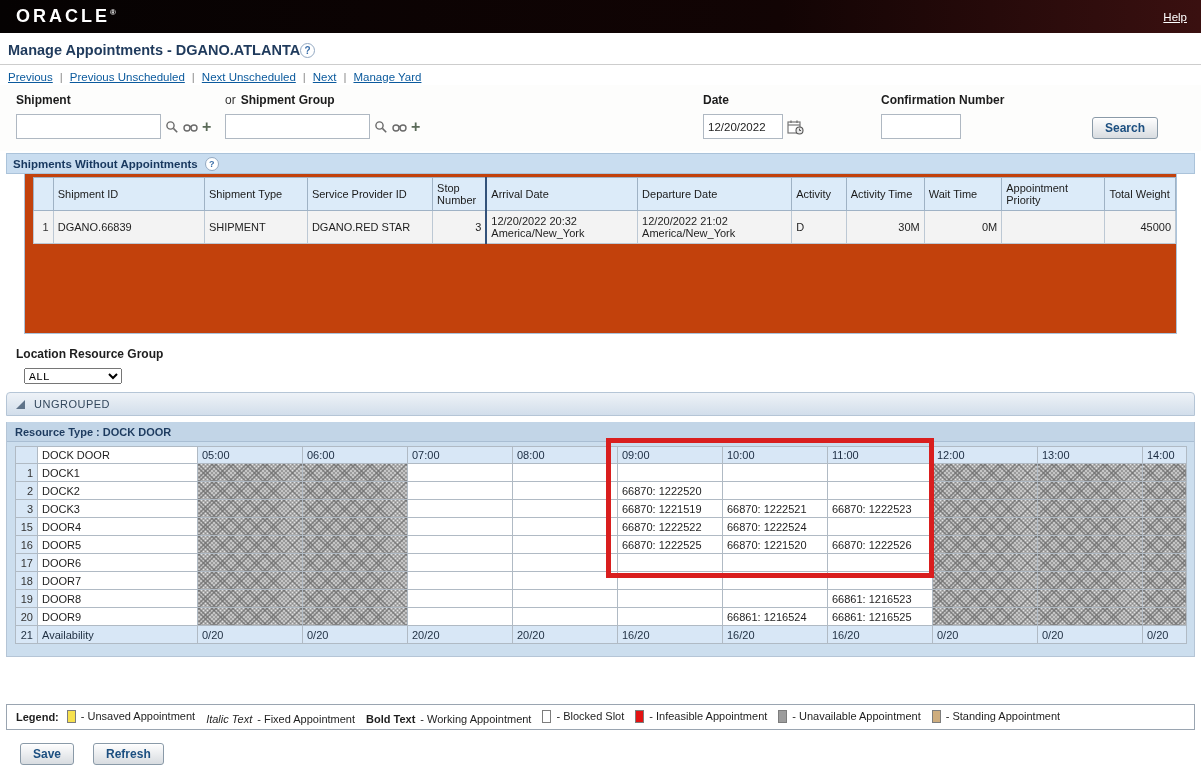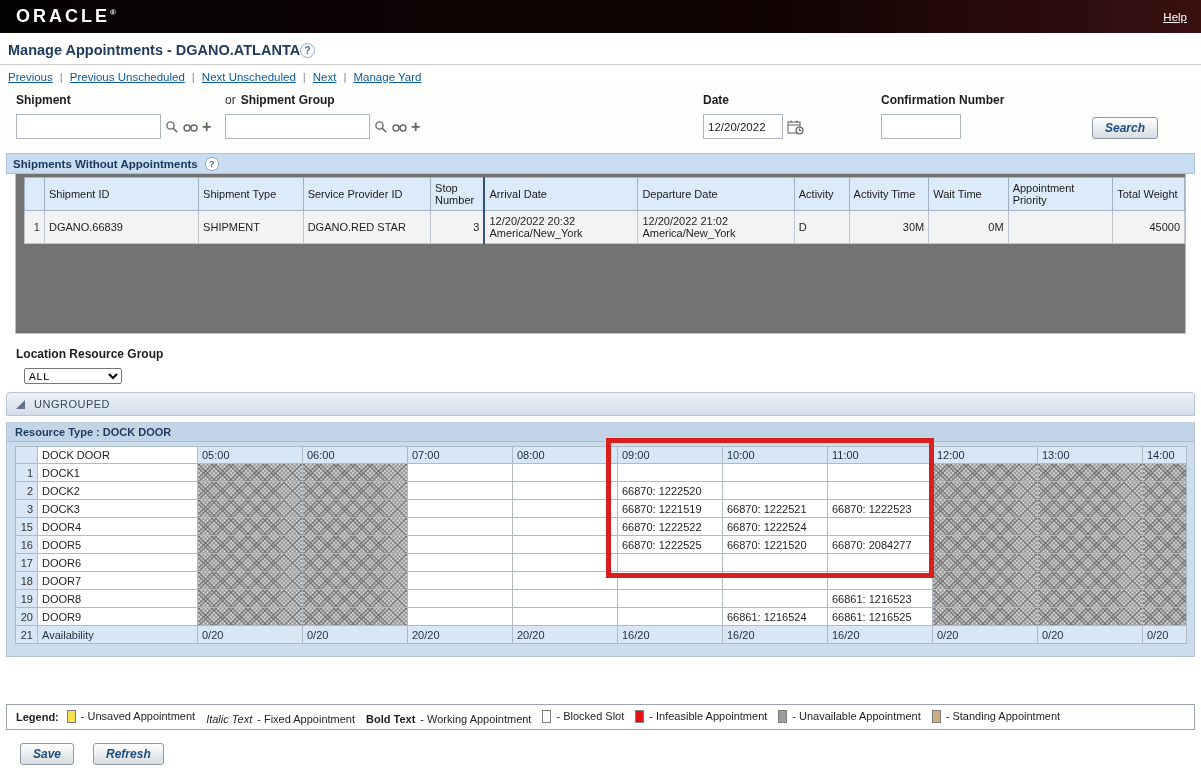--- a/index.html
+++ b/index.html
@@ -50,32 +50,32 @@
   .plus-ic { font-size:16px; font-weight:bold; color:#5a6a58; line-height:14px; cursor:pointer; }
   .col-shipment { width:209px; }
   .col-group { width:478px; }
   .col-date { width:178px; }
   .col-conf { width:180px;justify-content:center; }
   .col-search { flex:1; display:flex; justify-content:flex-end; padding-right:43px; align-self:flex-end; }
 
   .btn {
     font-family:"Liberation Sans",sans-serif; font-size:12px; font-weight:bold; color:#1c4f80;
     background:linear-gradient(#fefefe,#d8dce0); border:1px solid #8a9aa8; border-radius:3px;
-    padding:3px 12px; cursor:pointer; box-shadow:inset 0 1px 0 #fff;font-style:italic;
+    padding:3px 12px; cursor:pointer; box-shadow:inset 0 1px 0 #fff;
   }
 
   
   .section-bar {
     margin:2px 6px 0; height:21px; background:#c9ddf0; border:1px solid #abc3da;
     display:flex; align-items:center; gap:7px; padding-left:6px;
   }
   .section-title { color:#17375e; font-weight:bold; font-size:11.5px; }
   .qicon-sm { width:14px; height:14px; font-size:9px; }
   .shipments-box {
-    margin:0 15px; height:160px; background:#737373; border:1px solid #abc3da; border-top:none;
+    margin:0 24px; height:160px; background:#c2410c; border:1px solid #abc3da; border-top:none;
     padding:3px 0 0 8px; overflow:hidden;
   }
   table.datatable { border-collapse:collapse; table-layout:fixed; font-size:11px; }
   .datatable th {
     background:#dcebf9; border:1px solid #9fb2c5; font-weight:normal; color:#1a1a1a;
     text-align:left; padding:2px 4px; height:33px; vertical-align:middle; overflow:hidden;
   }
   .datatable td {
     background:#f3f3f3; border:1px solid #bcc8d4; padding:2px 4px; height:33px;
     vertical-align:middle; overflow:hidden;
@@ -388,21 +388,21 @@
           </tr>
           <tr>
             <td class="rownum">16</td>
             <td class="name">DOOR5</td>
             <td class="slot blocked"></td>
             <td class="slot blocked"></td>
             <td class="slot"></td>
             <td class="slot"></td>
             <td class="slot">66870: 1222525</td>
             <td class="slot">66870: 1221520</td>
-            <td class="slot">66870: 2084277</td>
+            <td class="slot">66870: 1222526</td>
             <td class="slot blocked"></td>
             <td class="slot blocked"></td>
             <td class="slot blocked"></td>
           </tr>
           <tr>
             <td class="rownum">17</td>
             <td class="name">DOOR6</td>
             <td class="slot blocked"></td>
             <td class="slot blocked"></td>
             <td class="slot"></td>

